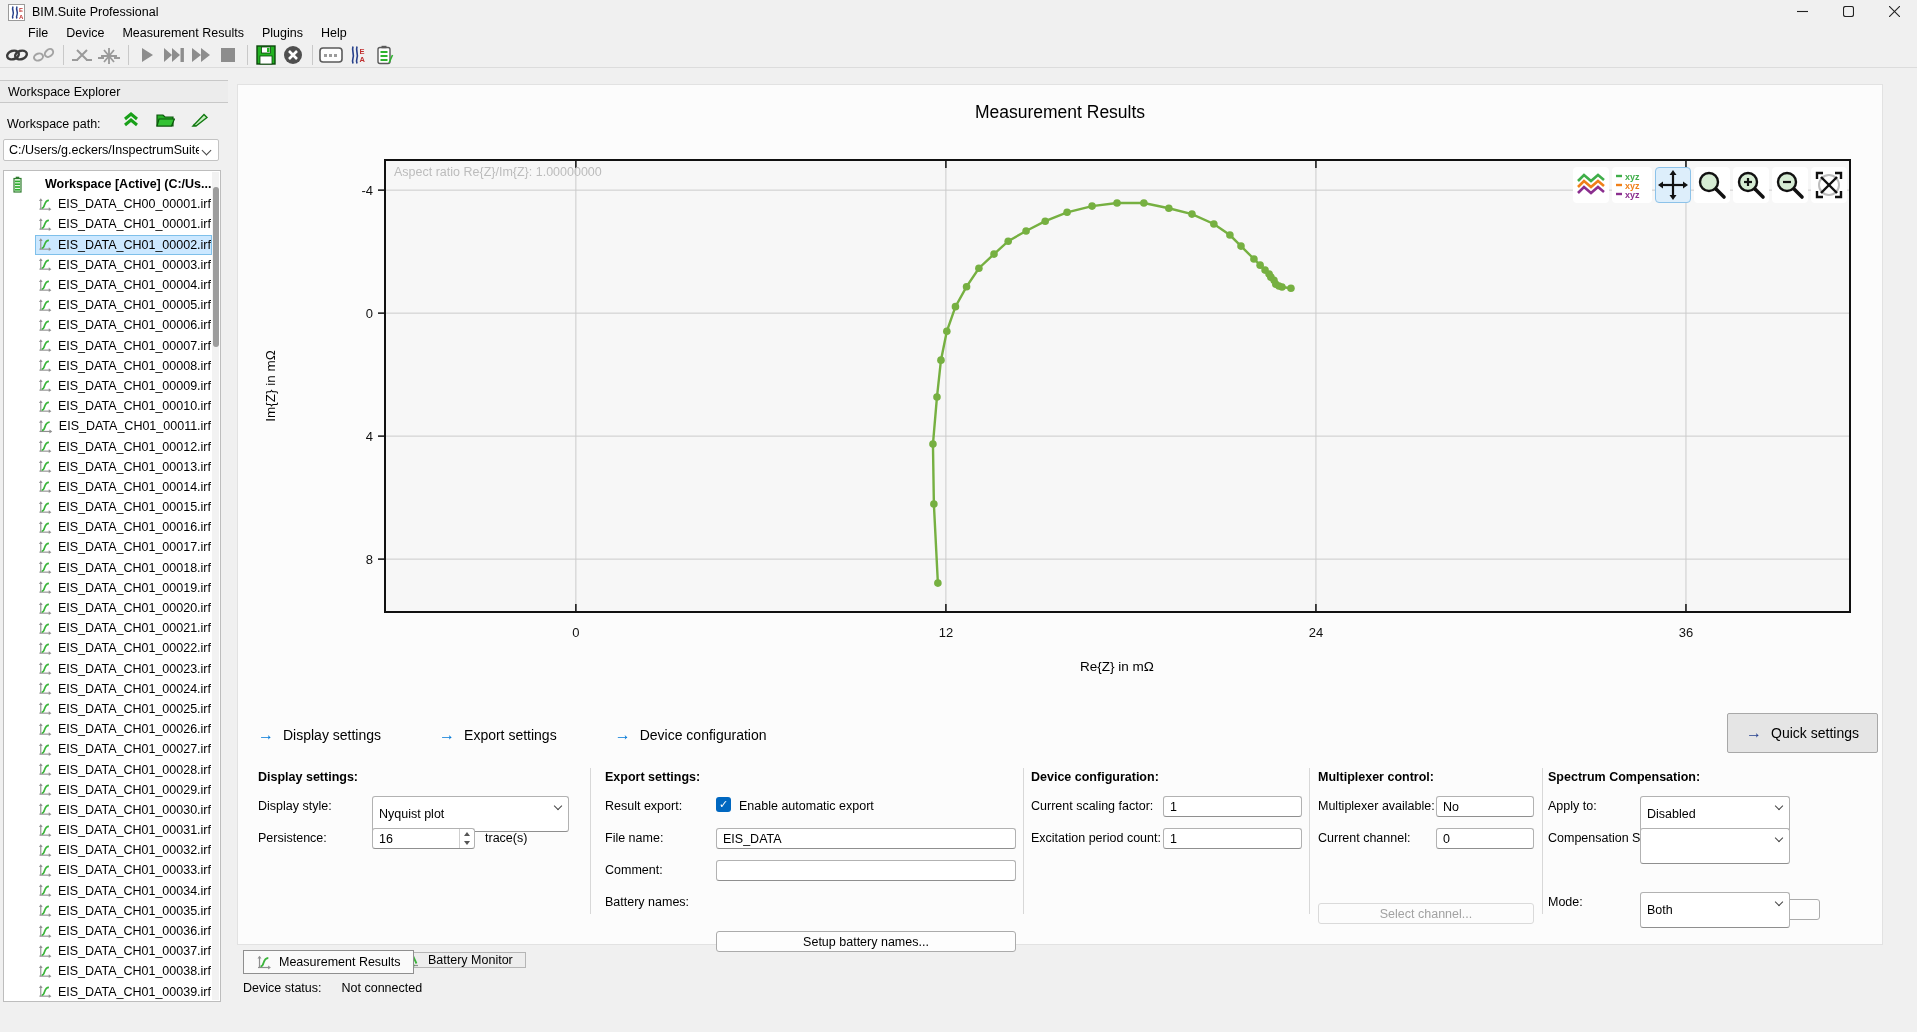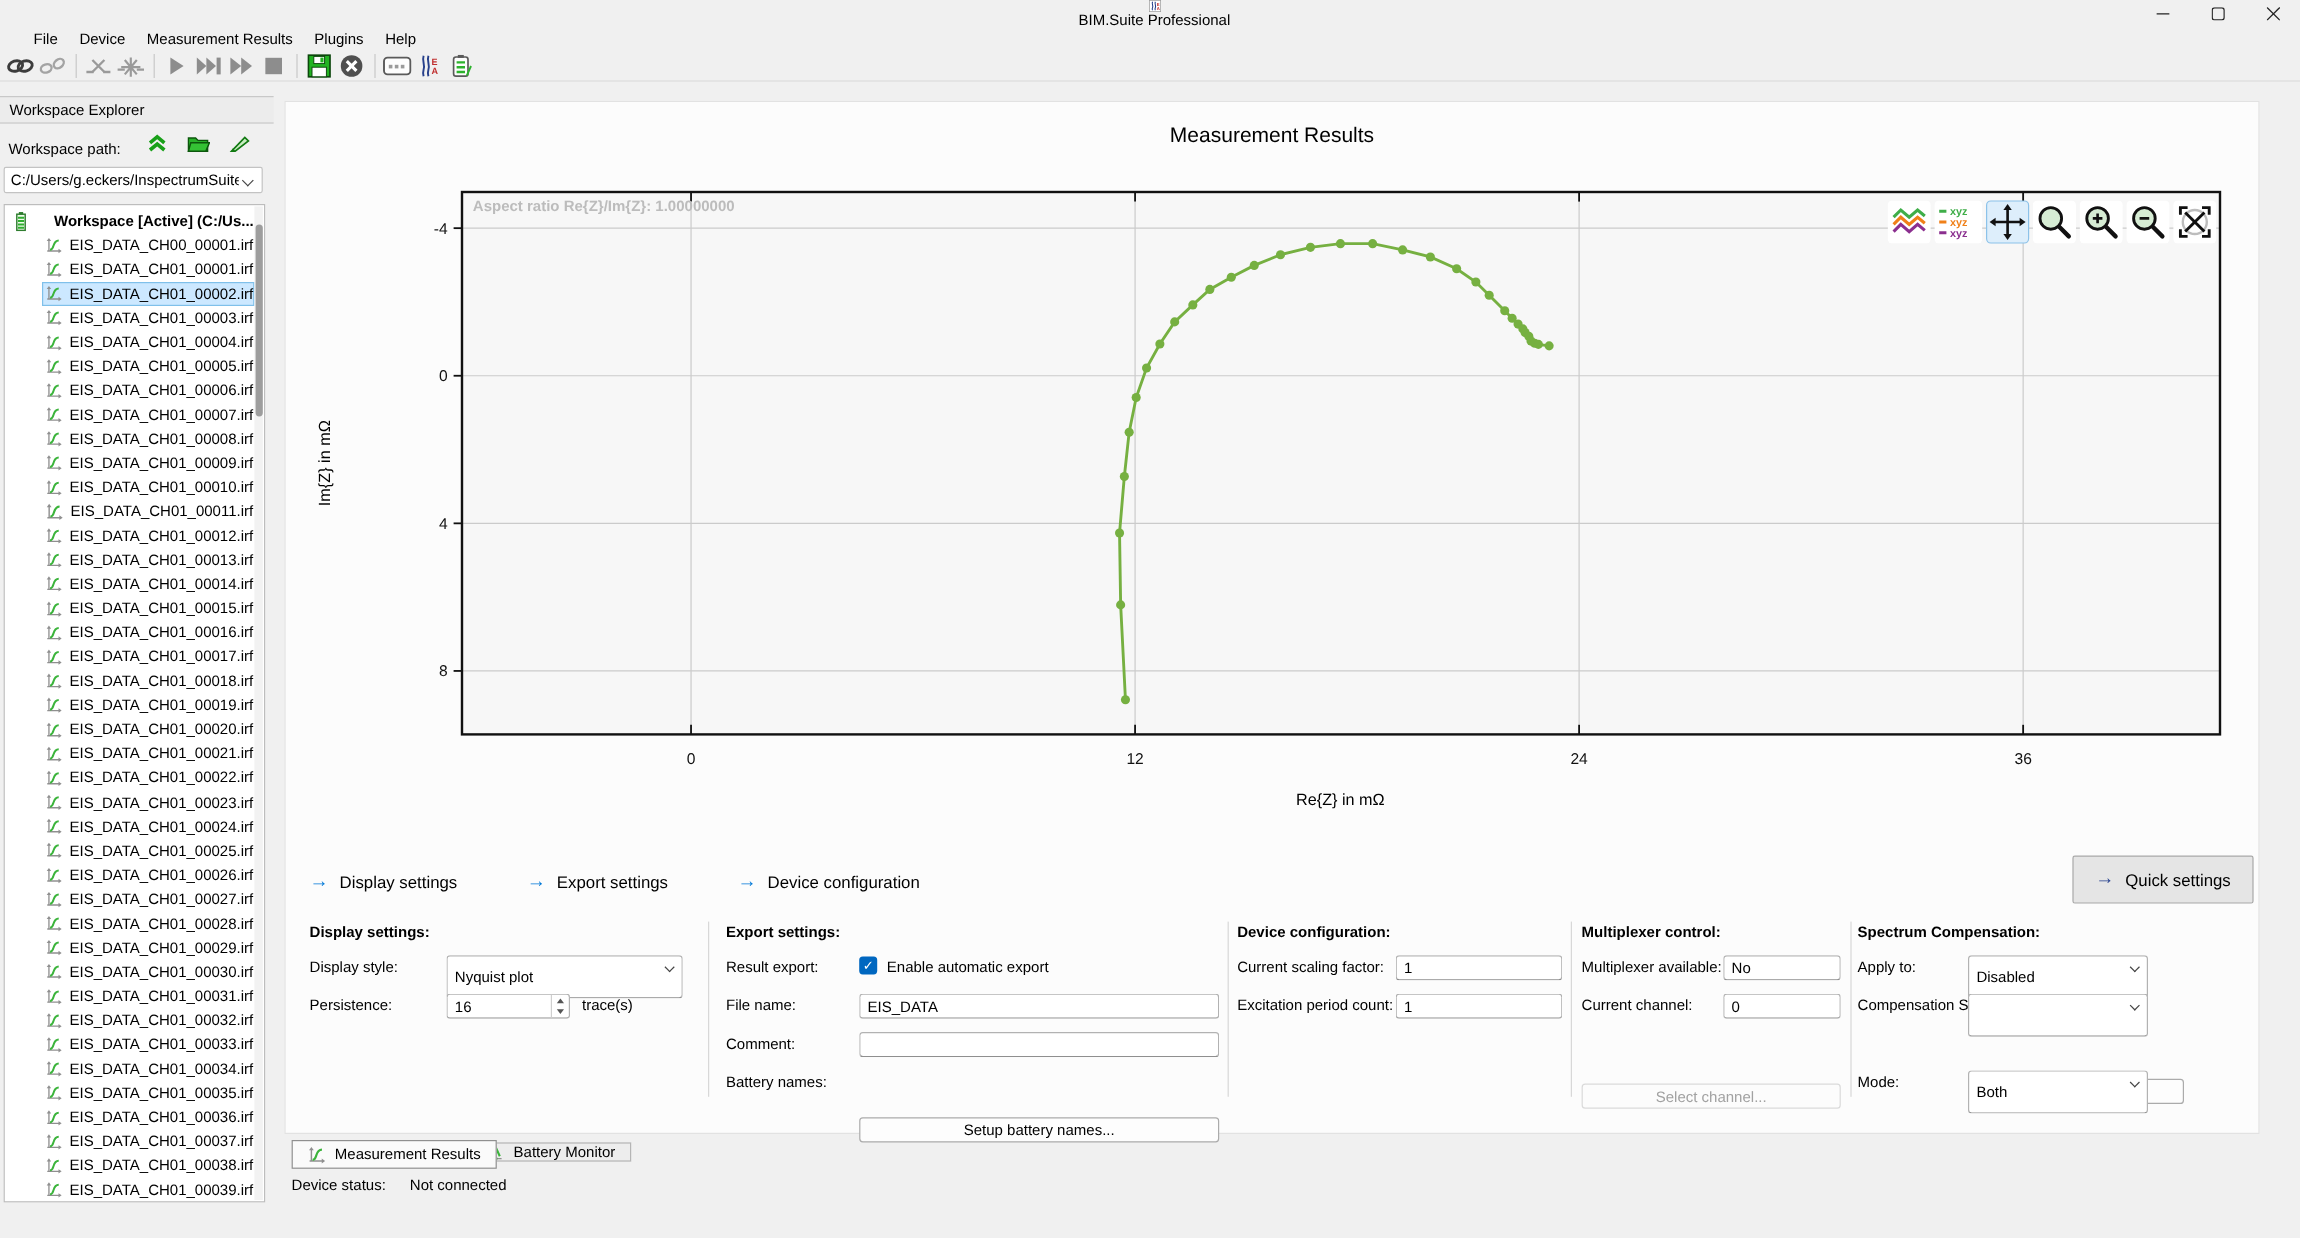--- a/index.html
+++ b/index.html
@@ -1,20 +1,20 @@
 <!DOCTYPE html>
 <html><head>
 <meta charset="utf-8">
 <style>
   html,body{margin:0;padding:0;width:1917px;height:1032px;overflow:hidden;
     background:#f0f0f0;font-family:"Liberation Sans",sans-serif;font-size:12.5px;color:#000;}
   *{box-sizing:border-box;}
 
   
-  .titlebar{position:absolute;left:0;top:0;width:1917px;height:24px;background:#f0f0f0;display:flex;align-items:center;flex-direction:column;}
+  .titlebar{position:absolute;left:0;top:0;width:1917px;height:24px;background:#f0f0f0;display:flex;align-items:center;}
   .titlebar .app-title{margin-left:7px;font-size:12.5px;}
   .winbtns{position:absolute;right:0;top:0;height:23px;display:flex;}
   .winbtn{width:46px;height:23px;display:flex;align-items:center;justify-content:center;color:#222;}
   .winbtn svg{display:block;}
 
   
   .menubar{position:absolute;left:0;top:24px;height:18px;display:flex;align-items:center;padding-left:19px;}
   .menu-item{padding:1px 9px;cursor:default;}
 
   
@@ -45,21 +45,21 @@
   .tree-thumb{position:absolute;left:0.5px;top:15px;width:6px;height:160px;background:#9d9d9d;border-radius:3px;}
   .left-status{position:absolute;left:6px;top:1010px;margin-top:48px;}
 
   
   .main-panel{position:absolute;left:237px;top:84px;width:1646px;height:861px;background:#fcfcfc;border:1px solid #e2e2e2;}
   .main-title{position:absolute;left:237px;top:102px;width:1646px;text-align:center;font-size:17.5px;}
 
   
   .plot-wrap{position:absolute;left:385px;top:160px;width:1465px;height:452px;}
   .plot-wrap svg.plot{overflow:visible;display:block;}
-  .plot-annot{position:absolute;left:9px;top:5px;color:#bcbcbc;font-size:12.5px;font-weight:bold;}
+  .plot-annot{position:absolute;left:9px;top:5px;color:#bcbcbc;font-size:12.5px;}
   .y-title{position:absolute;left:212px;top:377px;width:120px;height:18px;text-align:center;
     transform:rotate(-90deg);font-size:13.5px;}
   .x-title{position:absolute;left:1017px;top:659px;width:200px;text-align:center;font-size:13.5px;}
   .chart-tools{position:absolute;right:3px;top:7px;display:flex;align-items:center;gap:3px;}
   .cicon{width:36px;height:36px;display:flex;align-items:center;justify-content:center;background:#ffffff;border-radius:4px;border:1.5px solid transparent;}
   .cicon.sel{background:#ddeefb;border:1.5px solid #8cc2e9;}
 
   
   .qlinks{position:absolute;left:258px;top:726px;display:flex;gap:58px;align-items:center;font-size:14px;}
   .qlink{display:flex;align-items:center;gap:9px;}

